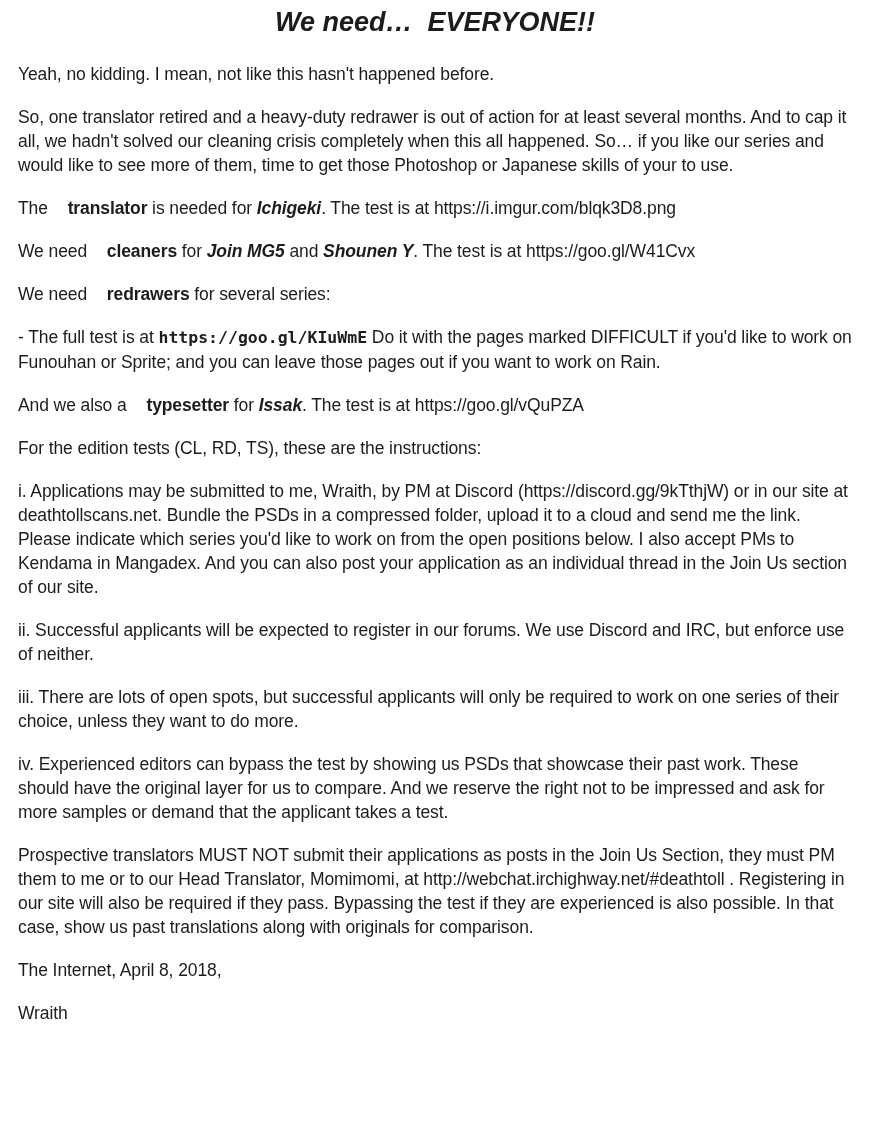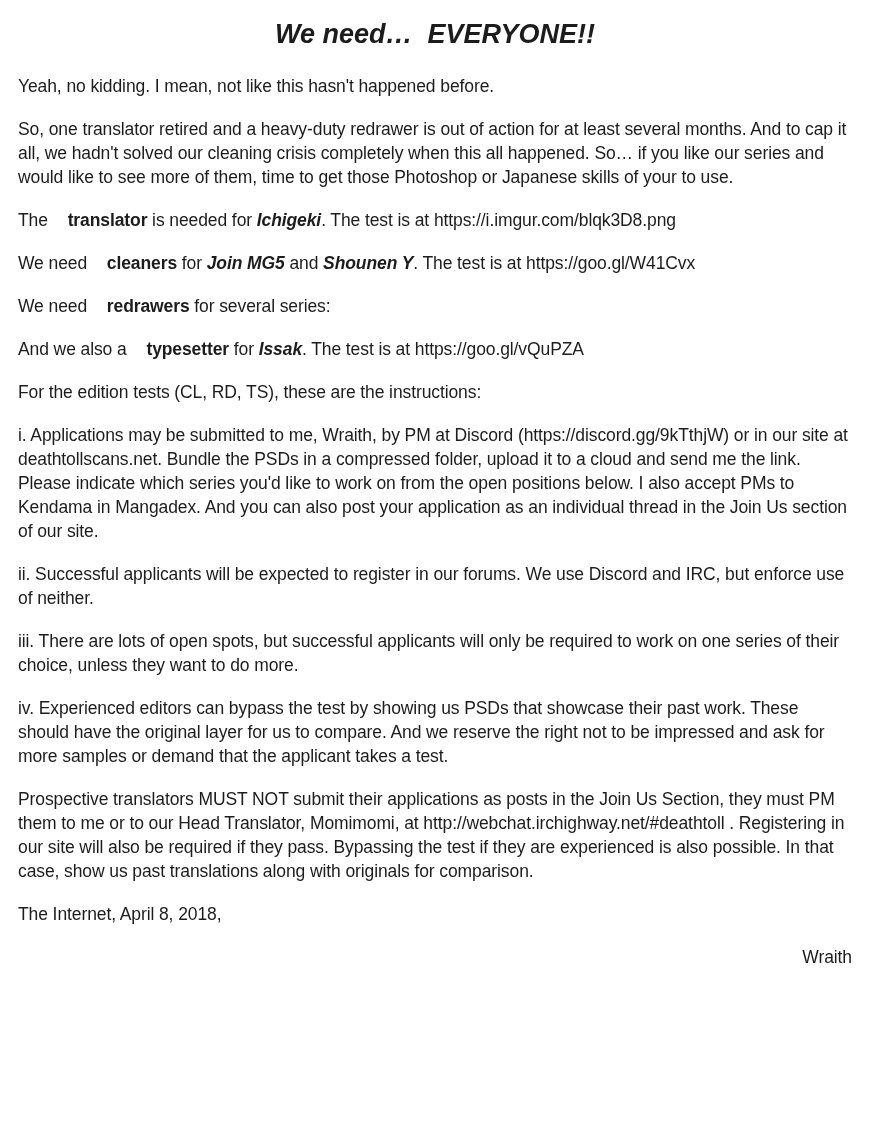--- a/index.html
+++ b/index.html
@@ -7,21 +7,21 @@
     padding: 0;
     background: #ffffff;
   }
   body {
     width: 870px;
     min-height: 1141px;
     font-family: "Liberation Sans", sans-serif;
     color: #1c1c1c;
   }
   .doc {
-    padding: 18px 18px 10px 18px;
+    padding: 6px 18px 10px 18px;
     font-size: 17.5px;
     line-height: 24px;
     letter-spacing: -0.1px;
   }
   .title {
     text-align: center;
     font-size: 27px;
     line-height: 32px;
     font-style: italic;
     font-weight: bold;
@@ -43,21 +43,21 @@
   .mono {
     font-family: "DejaVu Sans Mono", monospace;
     font-weight: bold;
     font-size: 16.5px;
     letter-spacing: 0;
   }
   .right {
     text-align: left;
   }
   .sig-block {
-    text-align: right;
+    text-align: left;
     margin: 0;
   }
 </style>
 </head>
 <body>
 
 <div class="doc">
 
   <h1 class="title">We need…  EVERYONE!!</h1>
 
@@ -70,20 +70,23 @@
   </p>
 
   <p>
     <span>We need </span><span class="b">cleaners</span><span> for </span><span class="bi">Join MG5</span><span> and </span><span class="bi">Shounen Y</span><span>. The test is at </span><span>https://goo.gl/W41Cvx</span>
   </p>
 
   <p>
     <span>We need </span><span class="b">redrawers</span><span> for several series:</span>
   </p>
 
+  <p>
+    <span>- The full test is at </span><span class="mono">https://goo.gl/KIuWmE</span><span> Do it with the pages marked DIFFICULT if you'd like to work on Funouhan or Sprite; and you can leave those pages out if you want to work on Rain.</span>
+  </p>
 
 
   <p>
     <span>And we also a </span><span class="b">typesetter</span><span> for </span><span class="bi">Issak</span><span>. The test is at </span><span>https://goo.gl/vQuPZA</span>
   </p>
 
   <p>For the edition tests (CL, RD, TS), these are the instructions:</p>
 
   <p>
     <span>i. Applications may be submitted to me, Wraith, by PM at Discord (</span><span>https://discord.gg/9kTthjW</span><span>) or in our site at deathtollscans.net. Bundle the PSDs in a compressed folder, upload it to a cloud and send me the link. Please indicate which series you'd like to work on from the open positions below. I also accept PMs to Kendama in Mangadex. And you can also post your application as an individual thread in the Join Us section of our site.</span>

